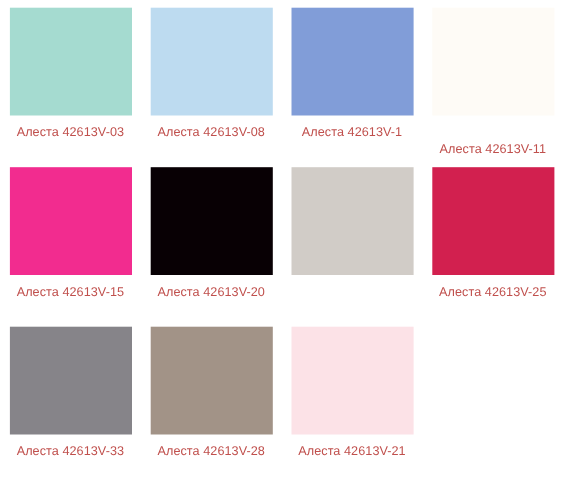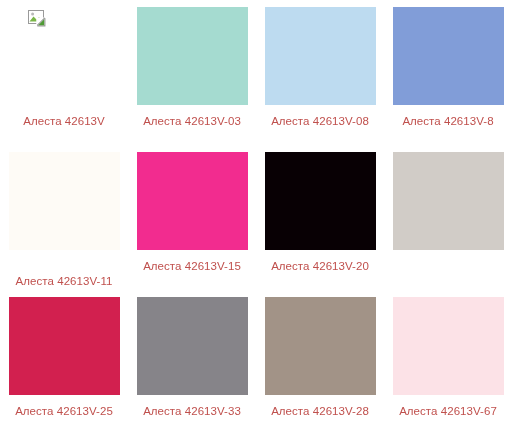--- a/index.html
+++ b/index.html
@@ -67,52 +67,34 @@
     margin-top: 9px;
     white-space: nowrap;
     letter-spacing: 0.05px;
   }
 </style>
 </head>
 <body style="background: rgb(255, 255, 255);">
 
 <div id="swatch-grid">
 
-  <div class="swatch-cell">
-    <div class="swatch-chip broken">
-      <span class="broken-icon">
-        <svg width="20" height="20" viewBox="0 0 20 20" xmlns="http://www.w3.org/2000/svg">
-          <rect x="1.5" y="2.5" width="15" height="13" fill="#ffffff" stroke="#9a9a9a" stroke-width="1"></rect>
-          <path d="M2.5 13.5 L6.5 8.5 L9.5 11.5 L12 9 L15.5 13.5 Z" fill="#7ab648"></path>
-          <circle cx="5.6" cy="5.9" r="1.5" fill="#b9b9b9"></circle>
-          <path d="M9.5 9.5 L18.5 9.5 L18.5 18.5 L9.5 18.5 Z" fill="#ffffff"></path>
-          <path d="M10 10 L18 18 M18 10 L10 18" stroke="#ffffff" stroke-width="0"></path>
-          <path d="M9.5 9.5 L18.5 18.5 L9.5 18.5 Z" fill="#ffffff"></path>
-          <path d="M17.8 9.8 L10.2 17.4" stroke="#9a9a9a" stroke-width="1.1"></path>
-          <path d="M17.9 10.2 L17.9 17.9 L10.3 17.9" fill="none" stroke="#9a9a9a" stroke-width="1.1"></path>
-          <path d="M11.2 17.2 L17.2 11.2 L17.2 17.2 Z" fill="#4f9a35"></path>
-        </svg>
-      </span>
-    </div>
-    <span class="swatch-label" style="color: rgb(192, 80, 77);">Алеста 42613V</span>
-  </div>
 
   <div class="swatch-cell">
     <div class="swatch-chip" style="background: rgb(165, 219, 208);"></div>
     <span class="swatch-label" style="color: rgb(192, 80, 77);">Алеста 42613V-03</span>
   </div>
 
   <div class="swatch-cell">
     <div class="swatch-chip" style="background: rgb(189, 219, 240);"></div>
     <span class="swatch-label" style="color: rgb(192, 80, 77);">Алеста 42613V-08</span>
   </div>
 
   <div class="swatch-cell">
     <div class="swatch-chip" style="background: rgb(129, 157, 216);"></div>
-    <span class="swatch-label" style="color: rgb(192, 80, 77);">Алеста 42613V-8</span>
+    <span class="swatch-label" style="color: rgb(192, 80, 77);">Алеста 42613V-1</span>
   </div>
 
   <div class="swatch-cell">
     <div class="swatch-chip" style="background: rgb(254, 251, 246);"></div>
     <span class="swatch-label" style="color: rgb(192, 80, 77); margin-top: 24px;">Алеста 42613V-11</span>
   </div>
 
   <div class="swatch-cell">
     <div class="swatch-chip" style="background: rgb(242, 44, 143);"></div>
     <span class="swatch-label" style="color: rgb(192, 80, 77);">Алеста 42613V-15</span>
@@ -137,16 +119,16 @@
     <span class="swatch-label" style="color: rgb(192, 80, 77);">Алеста 42613V-33</span>
   </div>
 
   <div class="swatch-cell">
     <div class="swatch-chip" style="background: rgb(162, 147, 135);"></div>
     <span class="swatch-label" style="color: rgb(192, 80, 77);">Алеста 42613V-28</span>
   </div>
 
   <div class="swatch-cell">
     <div class="swatch-chip" style="background: rgb(252, 226, 231);"></div>
-    <span class="swatch-label" style="color: rgb(192, 80, 77);">Алеста 42613V-67</span>
+    <span class="swatch-label" style="color: rgb(192, 80, 77);">Алеста 42613V-21</span>
   </div>
 
 </div>
 
 </body></html>

